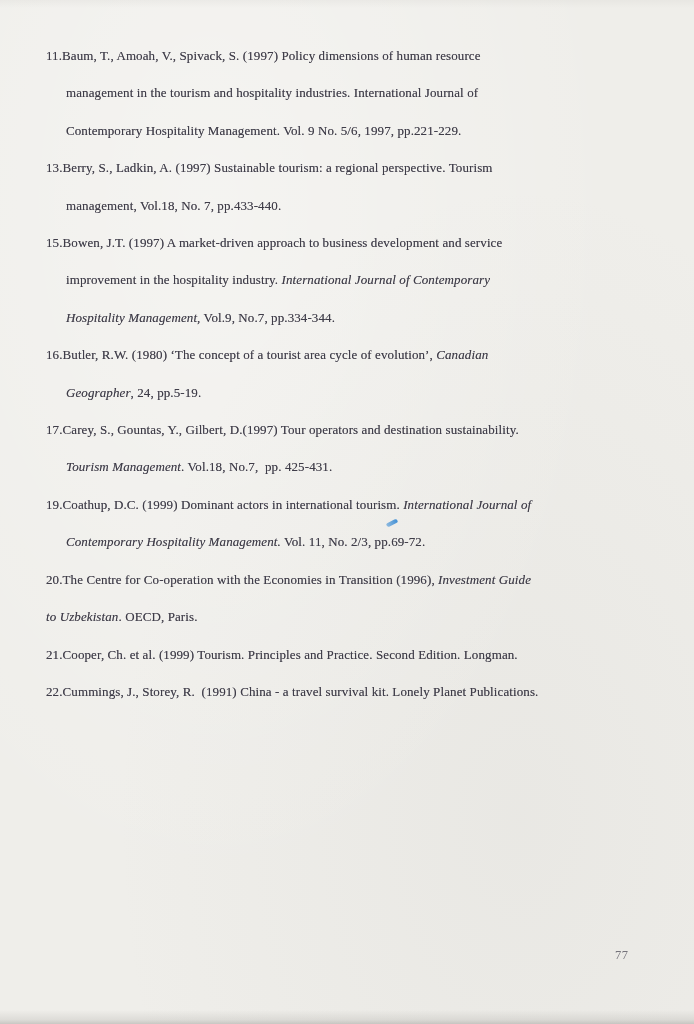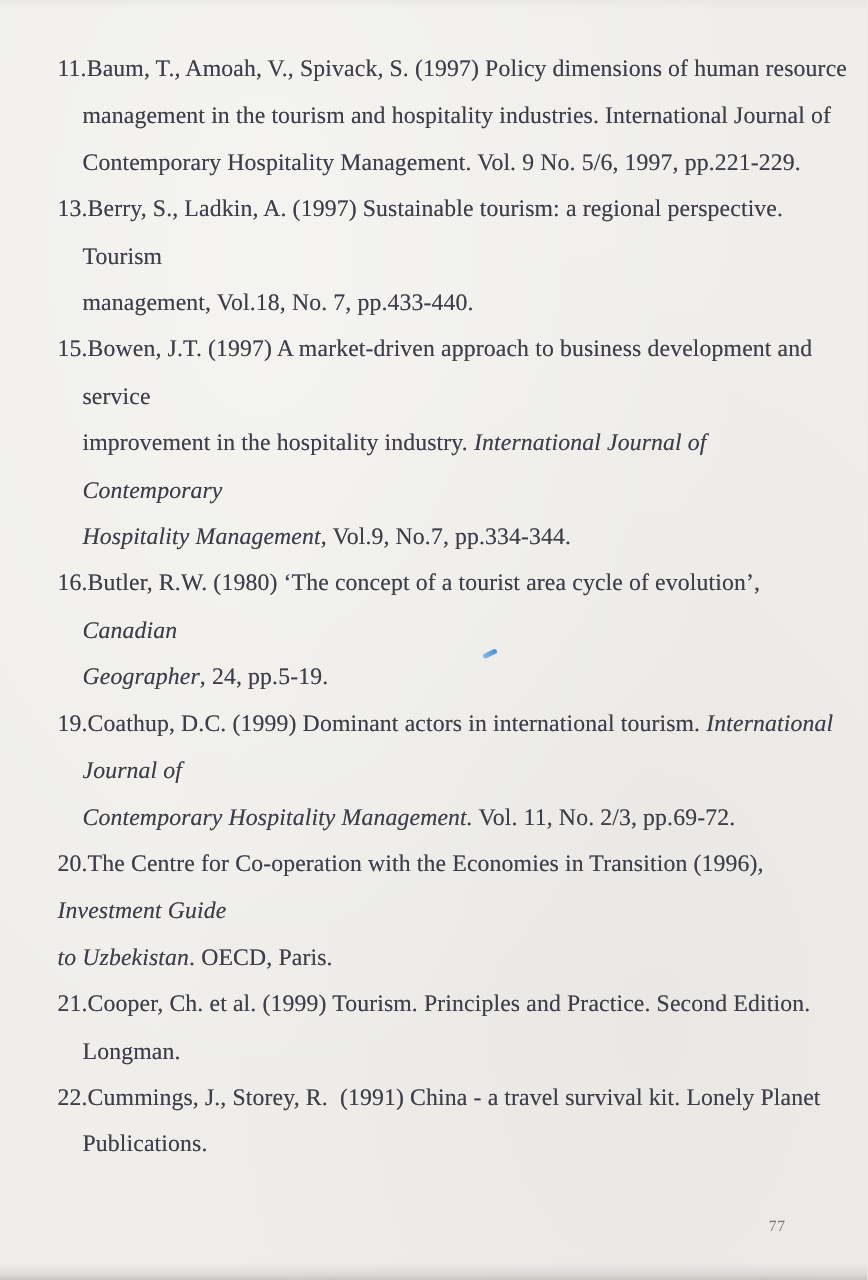--- a/index.html
+++ b/index.html
@@ -22,36 +22,36 @@
     position: absolute;
     top: 0; left: 46px;
     width: 632px;
     padding-top: 37px;
   }
   p.reference {
     margin: 0;
     padding-left: 20px;
     text-indent: -20px;
     white-space: pre-wrap;
-    font-size: 19px;
+    font-size: 13px;
     line-height: 37.4px;
     color: #3f3d49;
     text-shadow: 0 0 0.5px rgba(63,61,73,0.55);
     letter-spacing: 0.1px;
   }
   p.reference.no-hang {
     padding-left: 0;
     text-indent: 0;
   }
   p.reference em {
     font-style: italic;
   }
   .page-number {
     position: absolute;
-    left: 615px; top: 974px;
+    left: 615px; top: 948px;
     font-size: 12.5px;
     color: #75737b;
     letter-spacing: 0.5px;
   }
   .ink-mark {
     position: absolute;
     left: 386px; top: 521px;
     width: 12px; height: 4px;
     background: linear-gradient(90deg, rgba(46,133,211,0.55), #2e85d3);
     border-radius: 2px 3px 2px 3px;
@@ -82,20 +82,22 @@
       <p class="reference"><span>11.Baum, T., Amoah, V., Spivack, S. (1997) Policy dimensions of human resource
 management in the tourism and hospitality industries. International Journal of
 Contemporary Hospitality Management. Vol. 9 No. 5/6, 1997, pp.221-229.</span></p>
       <p class="reference"><span>13.Berry, S., Ladkin, A. (1997) Sustainable tourism: a regional perspective. Tourism
 management, Vol.18, No. 7, pp.433-440.</span></p>
       <p class="reference"><span>15.Bowen, J.T. (1997) A market-driven approach to business development and service
 improvement in the hospitality industry. </span><em>International Journal of Contemporary
 Hospitality Management</em><span>, Vol.9, No.7, pp.334-344.</span></p>
       <p class="reference"><span>16.Butler, R.W. (1980) ‘The concept of a tourist area cycle of evolution’, </span><em>Canadian
 Geographer</em><span>, 24, pp.5-19.</span></p>
+      <p class="reference"><span>17.Carey, S., Gountas, Y., Gilbert, D.(1997) Tour operators and destination sustainability.
+</span><em>Tourism Management</em><span>. Vol.18, No.7,  pp. 425-431.</span></p>
       <p class="reference"><span>19.Coathup, D.C. (1999) Dominant actors in international tourism. </span><em>International Journal of
 Contemporary Hospitality Management.</em><span> Vol. 11, No. 2/3, pp.69-72.</span></p>
       <p class="reference no-hang"><span>20.The Centre for Co-operation with the Economies in Transition (1996), </span><em>Investment Guide
 to Uzbekistan</em><span>. OECD, Paris.</span></p>
       <p class="reference"><span>21.Cooper, Ch. et al. (1999) Tourism. Principles and Practice. Second Edition. Longman.</span></p>
       <p class="reference"><span>22.Cummings, J., Storey, R.  (1991) China - a travel survival kit. Lonely Planet Publications.</span></p>
     </div>
   <div class="ink-mark"></div>
   <div class="page-number">77</div>
   <div class="bottom-shade"></div>

